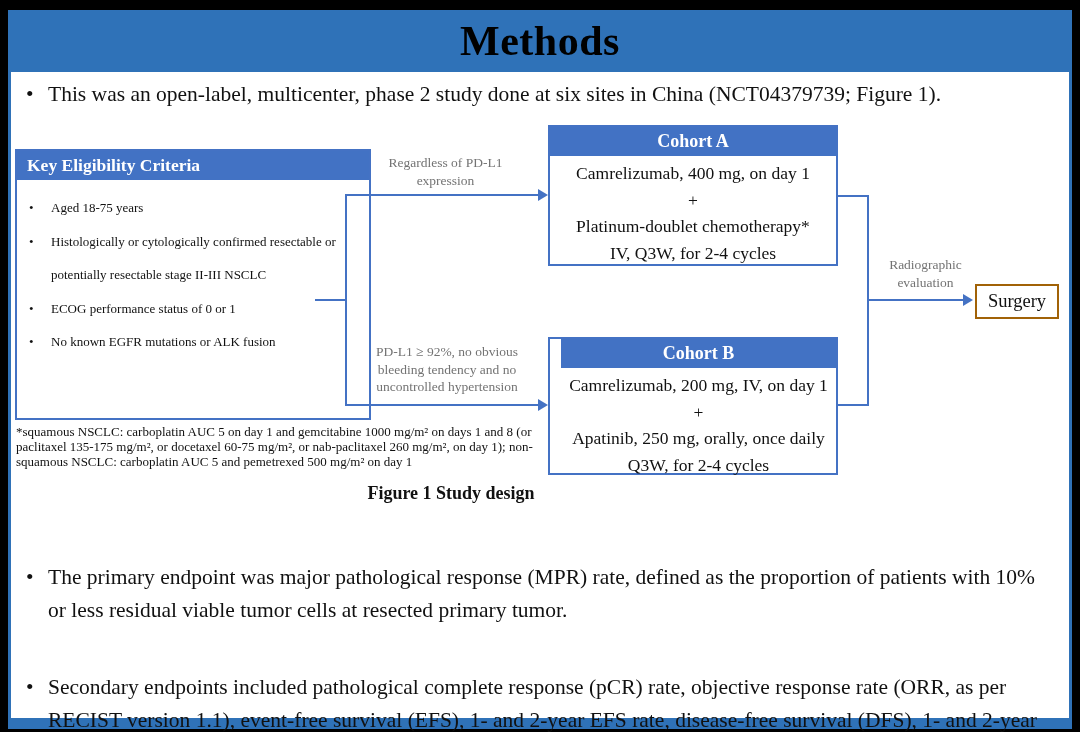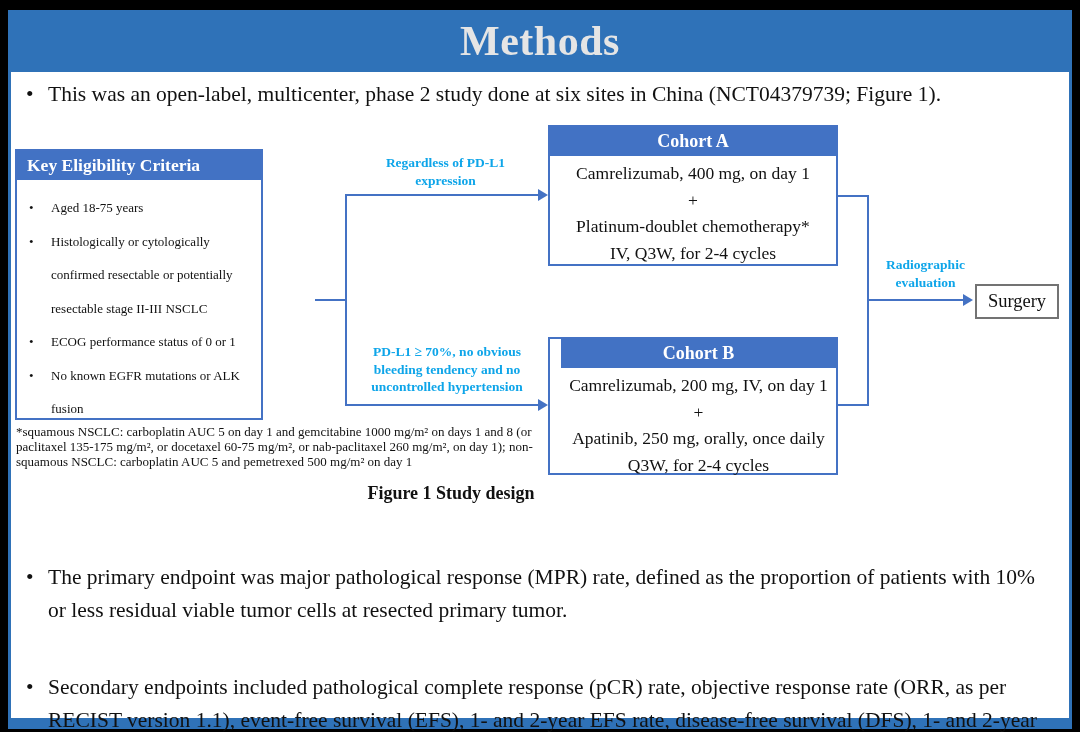--- a/index.html
+++ b/index.html
@@ -13,21 +13,21 @@
   }
   .abs { position:absolute; }
 
   
   .title-bar {
     left:8px; top:10px; width:1064px; height:62px;
     background:#2F72B8;
     display:flex; align-items:center; justify-content:center;
   }
   .slide-title {
-    color:#e5e5e5; font-size:42px; font-weight:bold; letter-spacing:0.5px;
+    color:#000000; font-size:42px; font-weight:bold; letter-spacing:0.5px;
   }
   .content-bg {
     left:8px; top:72px; width:1064px; height:646px;
     background:#fff;
     border-left:3px solid #2F72B8;
     border-right:3px solid #2F72B8;
   }
   .bottom-bar {
     left:8px; top:718px; width:1064px; height:11px;
     background:#2F72B8;
@@ -47,57 +47,57 @@
     font-size:21.5px; line-height:33px; margin-bottom:6px; padding-left:22px;margin-top:44px;
   }
 
   
   .flow-box { border:2px solid #4472C4; background:#fff; }
   .box-header {
     background:#4272C4; color:#fff; font-weight:bold;
     display:flex; align-items:center;
   }
 
-  .elig-box { left:15px; top:149px; width:248px; height:271px; }
+  .elig-box { left:15px; top:149px; width:356px; height:271px; }
   .elig-header { height:29px; font-size:17.5px; padding-left:10px; }
   .elig-body { padding:11px 4px 0 9px; }
   .elig-item {
     position:relative; padding-left:25px;
     font-size:13px; line-height:33.5px;
   }
   .elig-item::before { content:"\2022"; position:absolute; left:3px; top:0; }
 
   .cohort-box { width:290px; }
   .cohort-a { left:548px; top:125px; height:141px; }
   .cohort-b { left:548px; top:337px; height:138px;padding-left:11px; }
   .cohort-header { height:29px; font-size:18px; justify-content:center; }
   .cohort-body {
     text-align:center; font-size:17.5px; line-height:26.5px; padding-top:4px;
   }
 
   .surgery-box {
     left:975px; top:284px; width:84px; height:35px;
-    border:2px solid #737373; background:#fff;
+    border:2px solid #a16207; background:#fff;
     display:flex; align-items:center; justify-content:center;
     font-size:18.5px;
   }
 
   
   .h-line { height:2px; background:#4472C4; }
   .v-line { width:2px; background:#4472C4; }
   .arrow-head {
     width:0; height:0;
     border-top:6px solid transparent;
     border-bottom:6px solid transparent;
     border-left:10px solid #4472C4;
   }
 
   
   .branch-label {
-    text-align:center; font-size:13.5px; line-height:17.5px; color:#0ea5e9;font-weight:bold;
+    text-align:center; font-size:13.5px; line-height:17.5px; color:#737373;
   }
   .label-top { left:368px; top:154px; width:155px; }
   .label-bottom { left:358px; top:343px; width:178px; }
   .label-eval { left:868px; top:256px; width:115px; }
 
   .footnote {
     left:16px; top:424px; width:528px;
     font-size:13px; line-height:15px;
   }
   .figure-caption {
@@ -128,21 +128,21 @@
 </div>
 
 <div class="abs h-line" style="left:315px; top:299px; width:32px;"></div>
 <div class="abs v-line" style="left:345px; top:194px; height:212px;"></div>
 <div class="abs h-line" style="left:345px; top:194px; width:193px;"></div>
 <div class="abs arrow-head" style="left:538px; top:189px;"></div>
 <div class="abs h-line" style="left:345px; top:404px; width:193px;"></div>
 <div class="abs arrow-head" style="left:538px; top:399px;"></div>
 
 <div class="abs branch-label label-top">Regardless of PD-L1 expression</div>
-<div class="abs branch-label label-bottom">PD-L1 ≥ 70%, no obvious bleeding tendency and no uncontrolled hypertension</div>
+<div class="abs branch-label label-bottom">PD-L1 ≥ 92%, no obvious bleeding tendency and no uncontrolled hypertension</div>
 
 <div class="abs flow-box cohort-box cohort-a">
   <div class="box-header cohort-header">Cohort A</div>
   <div class="cohort-body">
 
   <div>Camrelizumab, 400 mg, on day 1</div>
       <div>+</div>
       <div>Platinum-doublet chemotherapy*</div>
       <div>IV, Q3W, for 2-4 cycles</div>
     </div>

